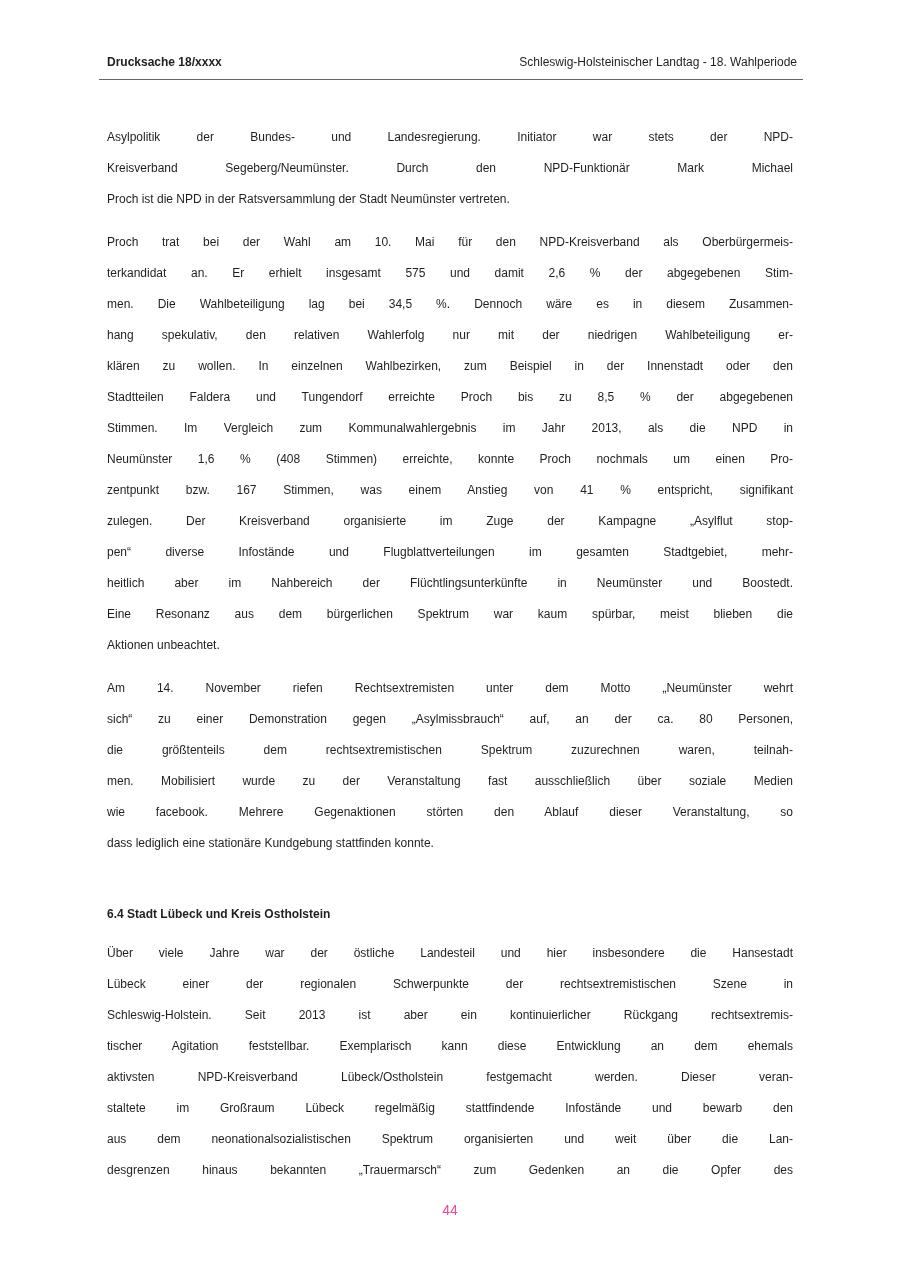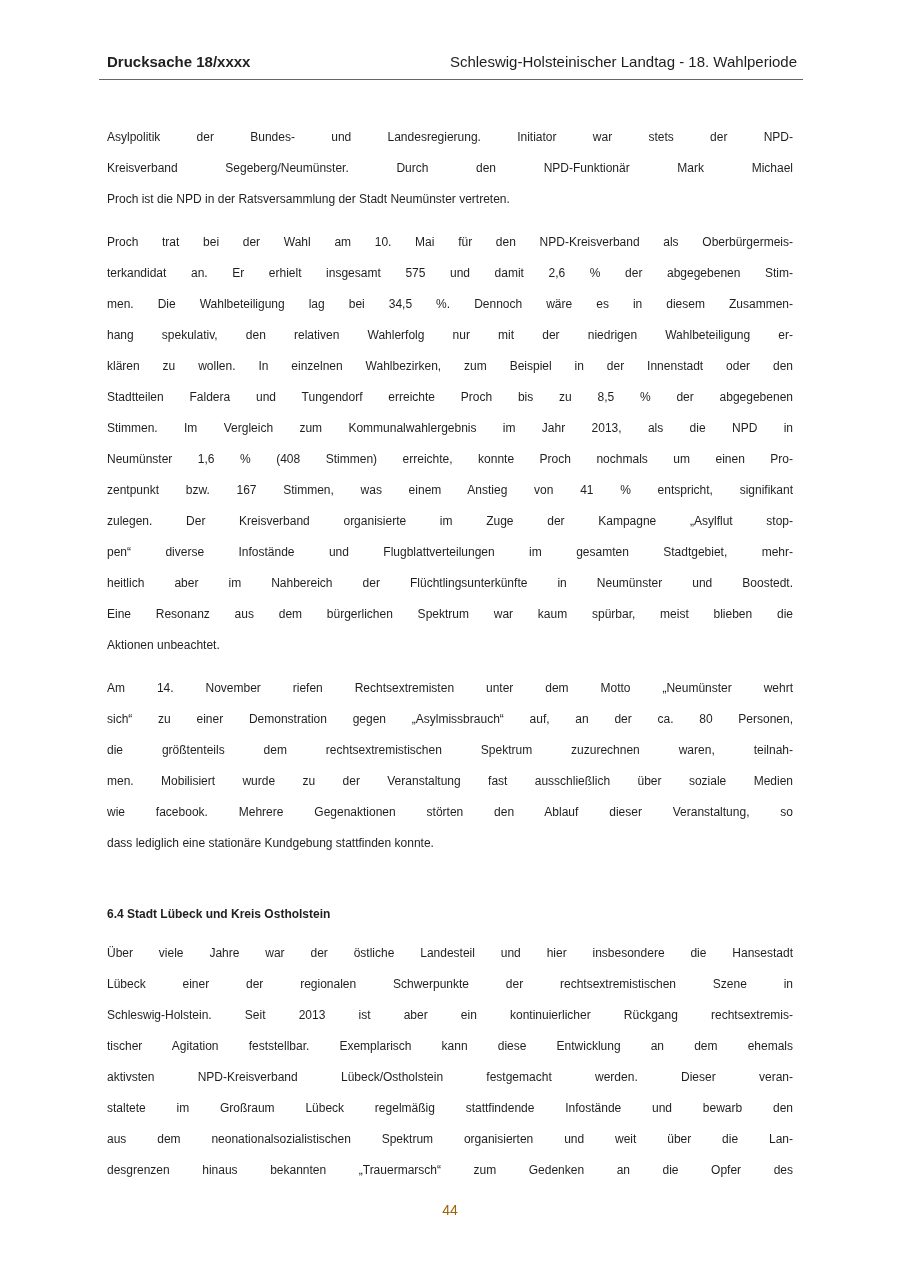--- a/index.html
+++ b/index.html
@@ -14,21 +14,21 @@
     box-sizing: border-box;
     background: #ffffff;
     padding: 50px 107px 0 107px;
     font-family: "Liberation Sans", sans-serif;
     color: #1f1f1f;
     overflow: hidden;
   }
   .doc-header {
     display: flex;
     align-items: baseline;
-    font-size: 15px;
+    font-size: 12px;
     line-height: 20px;
     padding: 2px 6px 7px 8px;
     margin: 0 -10px 0 -8px;
     border-bottom: 1.5px solid #666;
   }
   .doc-number {
     font-weight: bold;
     white-space: nowrap;
   }
   .doc-title {
@@ -59,21 +59,21 @@
     margin: 40px 0 8px 0;
     line-height: 31px;
   }
   .page-footer {
     position: absolute;
     left: 0;
     right: 0;
     bottom: 54px;
     text-align: center;
     font-size: 14px;
-    color: #a16207;
+    color: #ec4899;
   }
 </style>
 </head>
 <body>
 
 <div class="page">
 
   <div class="doc-header">
     <span class="doc-number">Drucksache 18/xxxx</span>
     <span class="doc-title">Schleswig-Holsteinischer Landtag - 18. Wahlperiode</span>

